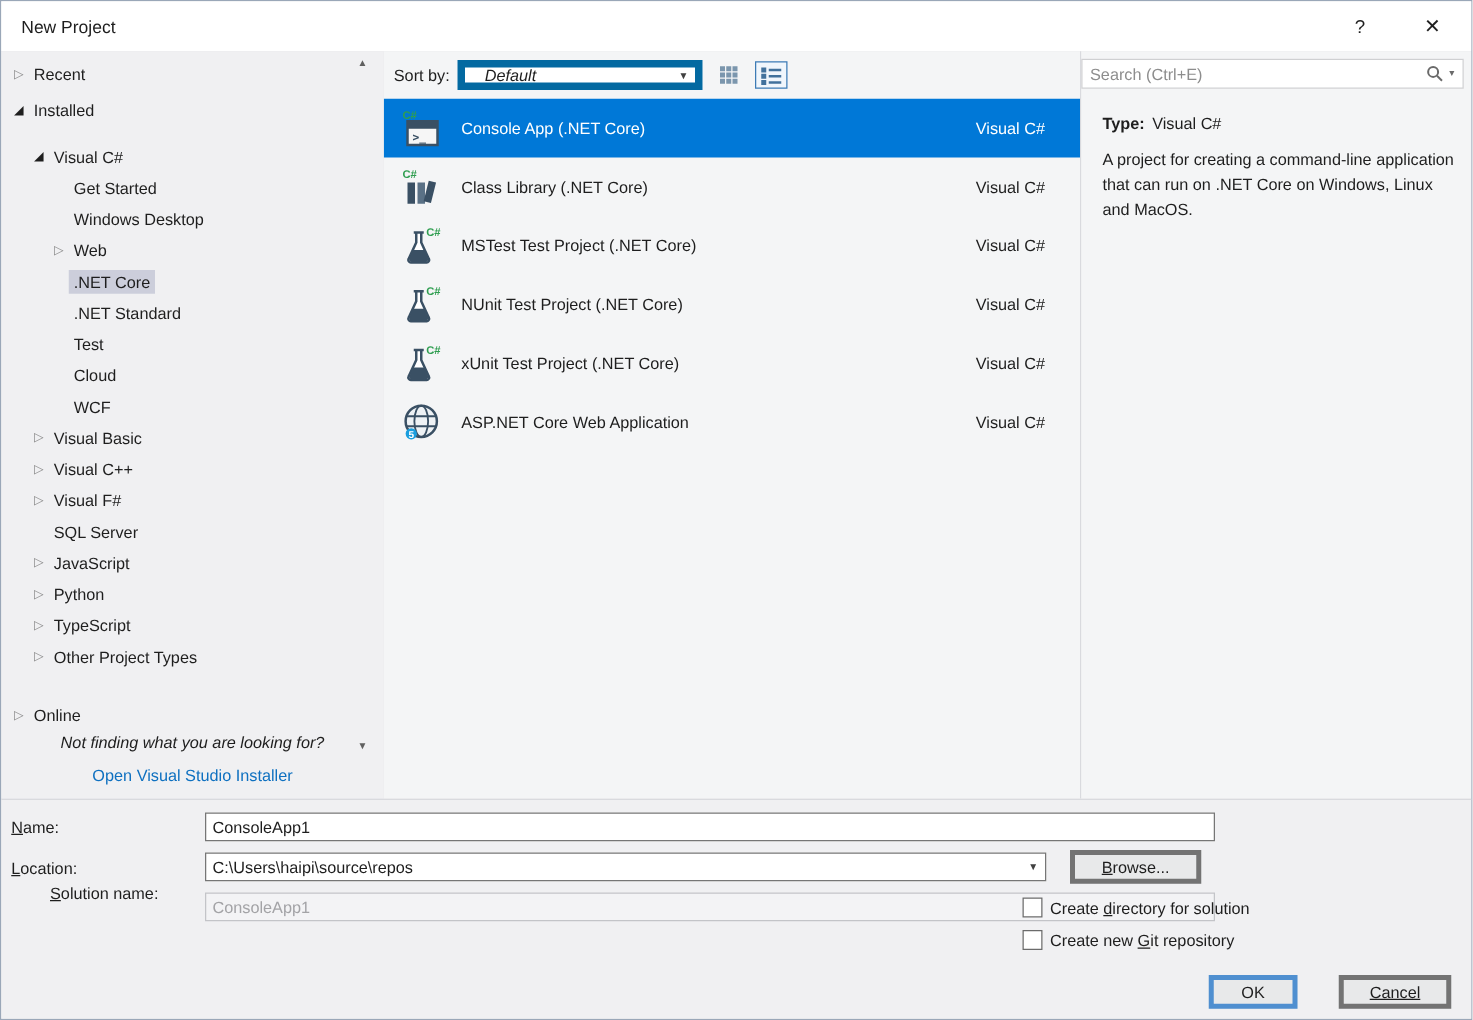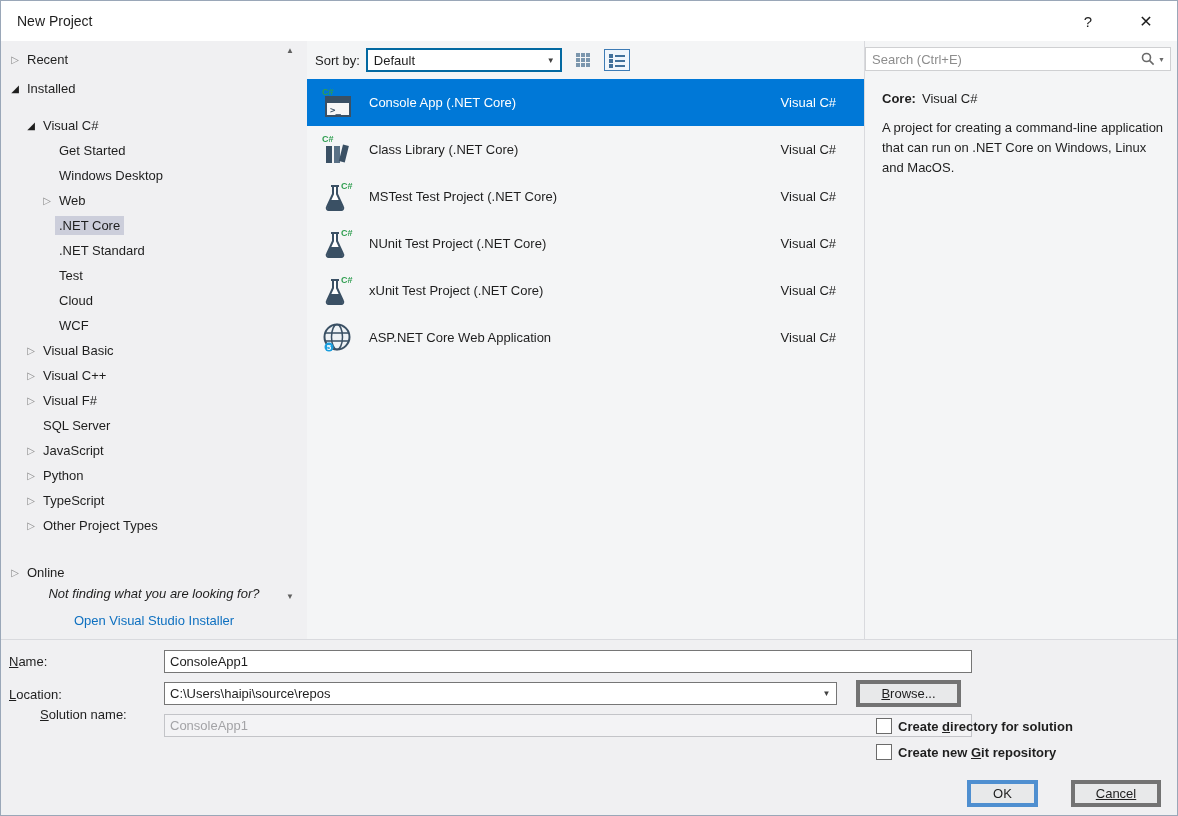--- a/index.html
+++ b/index.html
@@ -40,21 +40,21 @@
   .scroll-arrow { font-size:8px; color:#606060; width:14px; text-align:center; cursor:default; }
 
   .left-footer-online { position:absolute; top:515px; left:0; width:100%; }
   .not-finding { position:absolute; top:545px; left:0; width:100%; text-align:center;font-style:italic; }
   .installer-link { position:absolute; top:572px; left:0; width:100%; text-align:center; color:#0e70c0; cursor:pointer; }
 
   
   .middle-panel { width:558px; flex:none; background:#f4f5f6; border-right:1px solid #d9dade; display:flex; flex-direction:column; }
   .sortbar { height:38px; flex:none; display:flex; align-items:center; padding-left:8px; }
   .sortbar .sort-label { margin-right:6px; }
-  .sort-select { width:196px; height:24px; background:#fff; border:2px solid #0369a1; display:flex; align-items:center; padding-left:6px; cursor:default; }
+  .sort-select { width:196px; height:24px; background:#fff; border:6px solid #0369a1; display:flex; align-items:center; padding-left:16px; cursor:default;font-style:italic; }
   .sort-select .value { flex:1; }
   .sort-select .dd { width:18px; text-align:center; font-size:8px; color:#404040; }
   .view-btn { width:26px; height:22px; margin-left:8px; display:flex; align-items:center; justify-content:center; cursor:default; }
   .view-btn.active { border:1px solid #3d7bb5; background:#f0f6fc; }
 
   .template-list { flex:1; }
   .tpl-row { height:47px; display:flex; align-items:center; padding:0 28px 0 12px; cursor:default; }
   .tpl-row .tpl-icon-wrap { width:36px; height:36px; flex:none; margin-right:14px; display:flex; align-items:center; justify-content:center; }
   .tpl-row .tpl-name { flex:1; white-space:nowrap; }
   .tpl-row .tpl-lang { white-space:nowrap; }
@@ -74,21 +74,21 @@
   .bottom-panel { height:176px; flex:none; background:#f0f0f2; border-top:1px solid #d9dade; position:relative; }
   .fld-label { position:absolute; left:8px; height:20px; line-height:20px; }
   .mn { text-decoration:underline; }
   .text-input { position:absolute; left:163px; width:808px; height:23px; background:#fff; border:1px solid #767676; font:inherit; padding:0 5px; color:#1e1e1e; }
   .text-input.disabled { background:#f3f3f5; border-color:#c3c4c8; color:#a3a3a6; }
   .combo { position:absolute; left:163px; width:673px; height:23px; background:#fff; border:1px solid #767676; display:flex; align-items:center; cursor:default; }
   .combo .value { flex:1; padding-left:5px; white-space:nowrap; overflow:hidden; }
   .combo .dd { width:19px; text-align:center; font-size:8px; color:#404040; }
   .btn { position:absolute; height:27px; background:#e8e9ea; border:4px solid #737373; font:inherit; color:#1e1e1e; cursor:default; }
   .btn.default { border-color:#4f8fd0; }
-  .checkbox-row { position:absolute; left:875px; display:flex; align-items:center; height:20px; cursor:default;font-weight:bold; }
+  .checkbox-row { position:absolute; left:817px; display:flex; align-items:center; height:20px; cursor:default; }
   .checkbox { width:16px; height:16px; background:#fff; border:1px solid #6b6b6b; margin-right:6px; flex:none; }
 </style>
 </head>
 <body>
 
 <div class="dialog">
 
   <div class="titlebar">
     <span class="title">New Project</span>
     <span class="spacer"></span>
@@ -308,21 +308,21 @@
     <div class="right-panel">
       <div class="searchbox">
         <input type="text" placeholder="Search (Ctrl+E)" style="">
         <svg width="14" height="14" viewBox="0 0 14 14">
           <circle cx="5.5" cy="5.5" r="4" fill="none" stroke="#6a6a6a" stroke-width="1.6"></circle>
           <line x1="8.6" y1="8.6" x2="12.6" y2="12.6" stroke="#6a6a6a" stroke-width="1.6"></line>
         </svg>
         <span class="search-dd">▼</span>
       </div>
       <div class="type-row">
-        <span class="type-label">Core:</span><span>Visual C#</span>
+        <span class="type-label">Type:</span><span>Visual C#</span>
       </div>
       <div class="description">A project for creating a command-line application that can run on .NET Core on Windows, Linux and MacOS.</div>
     </div>
   </div>
 
   <div class="bottom-panel">
     <span class="fld-label" style="top:12px;"><span class="mn">N</span><span>ame:</span></span>
     <input class="text-input" style="top: 10px;" type="text" value="ConsoleApp1">
 
     <span class="fld-label" style="top:45px;"><span class="mn">L</span><span>ocation:</span></span>

